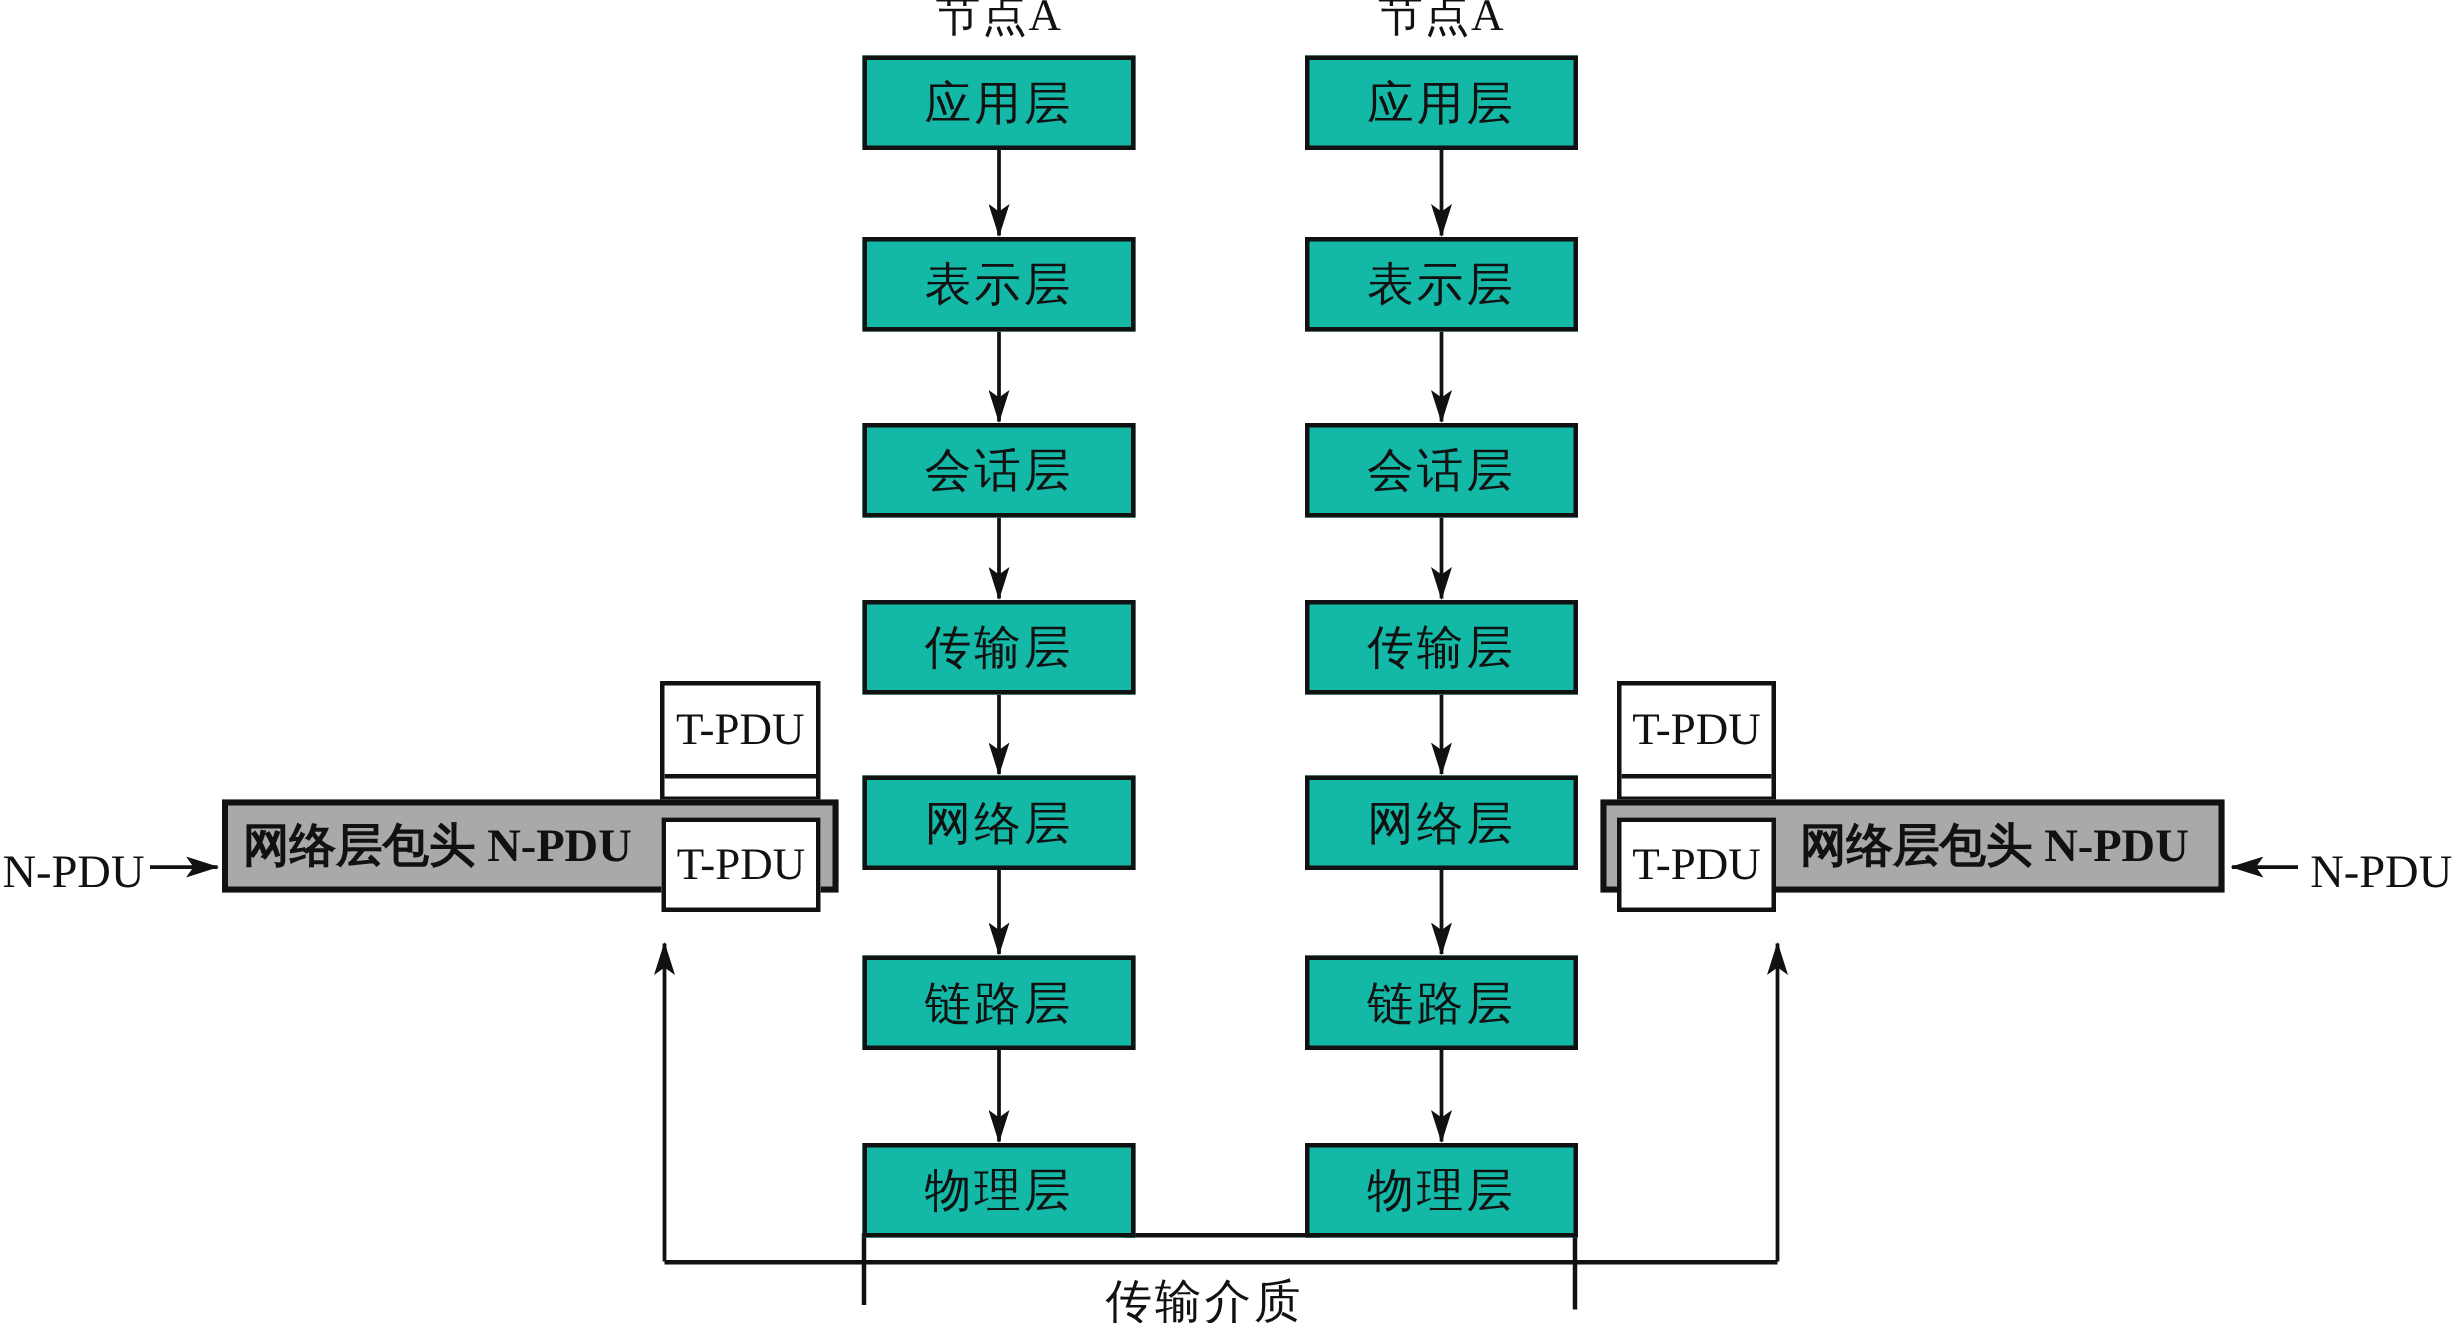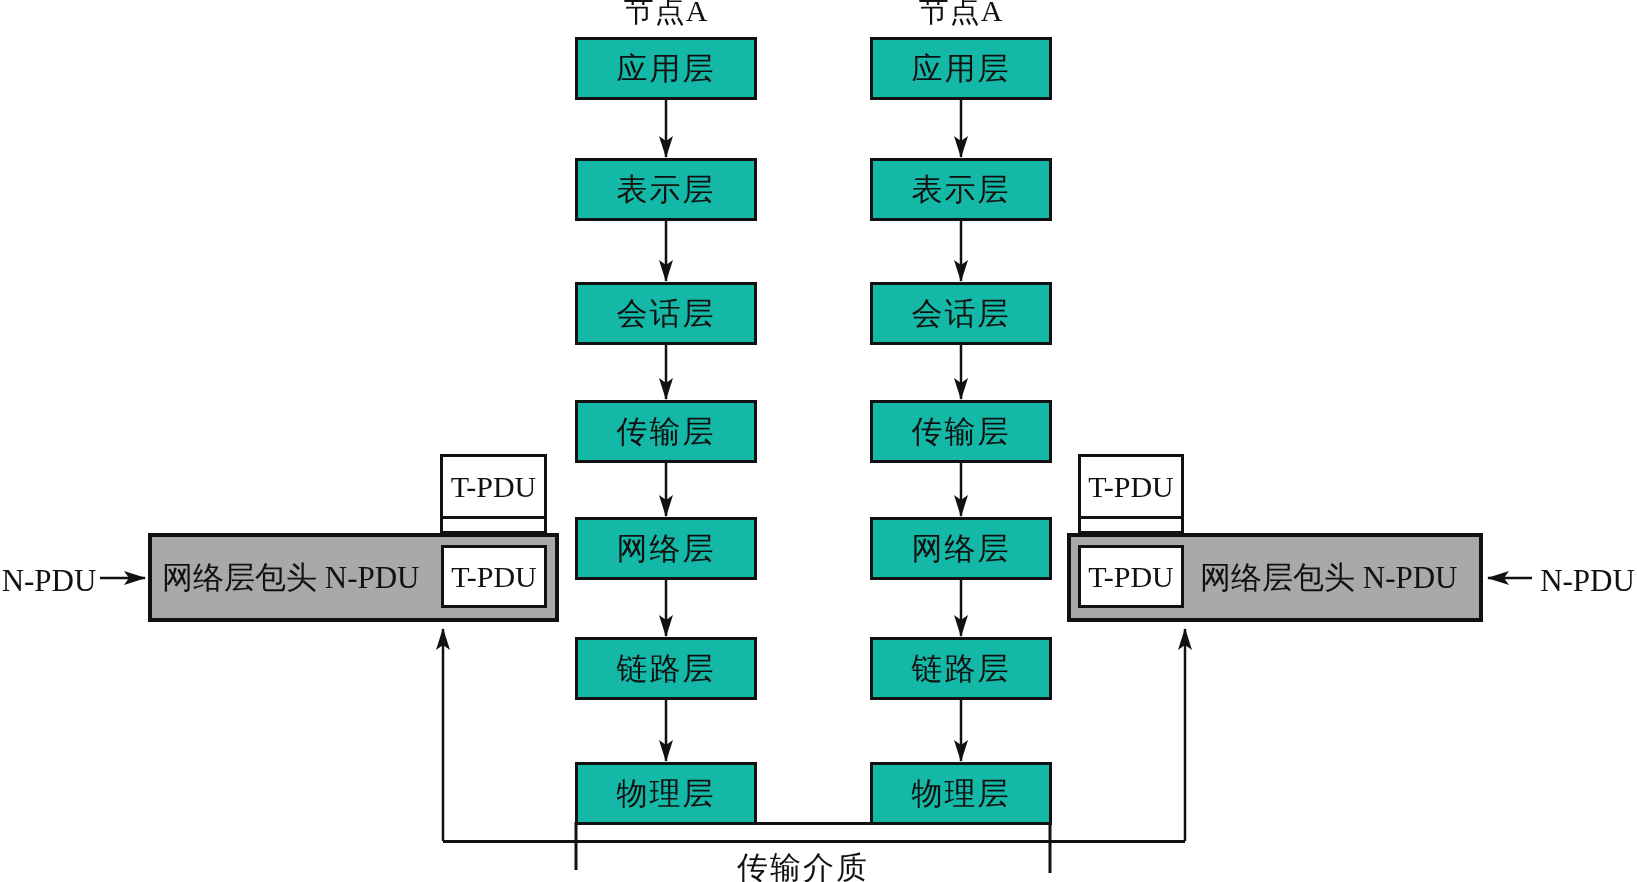--- a/index.html
+++ b/index.html
@@ -22,24 +22,24 @@
     position:absolute;width:182px;top:-5px;text-align:center;
     font-size:30px;line-height:32px;z-index:2;letter-spacing:1px;
   }
   .layer-box{
     position:absolute;width:182px;height:63px;box-sizing:border-box;
     border:3px solid var(--line);background:#14b8a6;
     display:flex;align-items:center;justify-content:center;
     font-size:31px;z-index:2;letter-spacing:2px;
   }
   .gray-box{
-    position:absolute;height:89px;box-sizing:border-box;
+    position:absolute;height:62px;box-sizing:border-box;
     border:4px solid var(--line);background:var(--gray-fill);
     display:flex;align-items:center;
-    font-size:31px;z-index:4;white-space:nowrap;
+    font-size:31px;z-index:4;white-space:nowrap;font-weight:bold;
   }
   .tpdu-col{
     position:absolute;width:107px;height:80px;box-sizing:border-box;
     border:3px solid var(--line);background:#fff;z-index:3;
   }
   .tpdu-col .cell{
     height:59px;box-sizing:content-box;border-bottom:3px solid var(--line);
     display:flex;align-items:center;justify-content:center;font-size:30px;
   }
   .tpdu-box{

